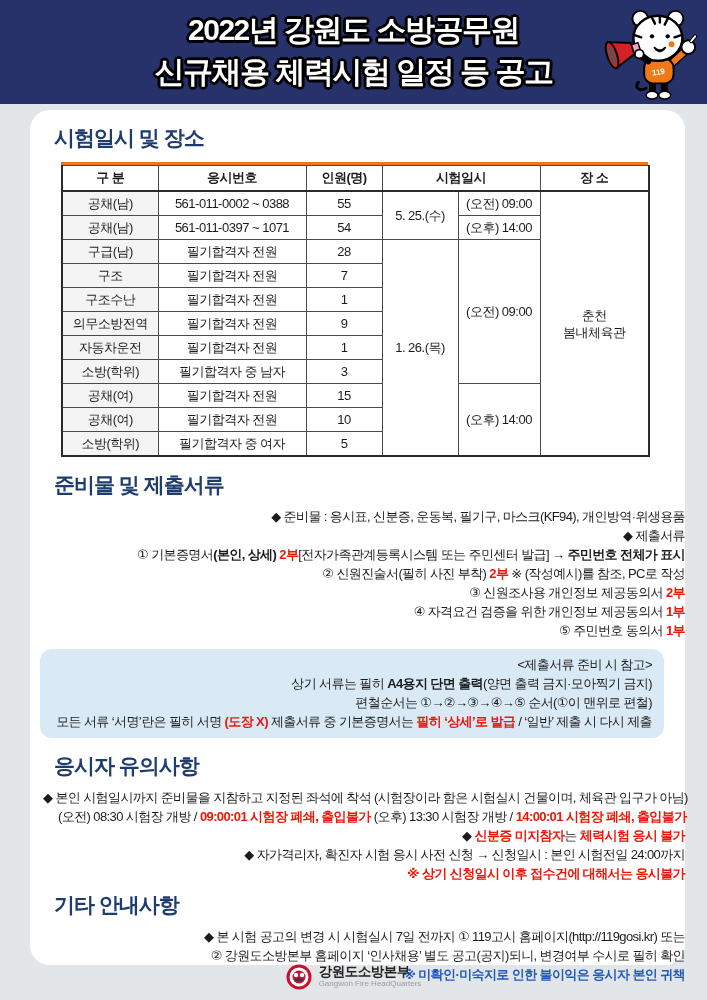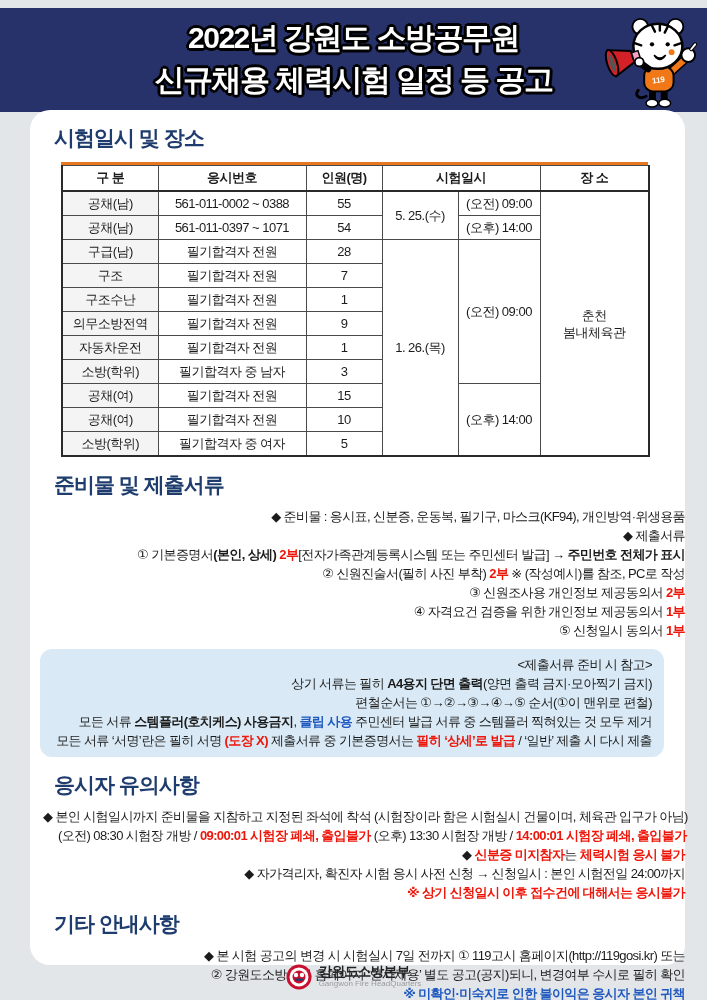--- a/index.html
+++ b/index.html
@@ -4,21 +4,21 @@
 <style>
   html,body{margin:0;padding:0;}
   body{
     width:707px;height:1000px;
     background:#e3e6e9;
     font-family:"Liberation Sans","DejaVu Sans",sans-serif;
     position:relative;overflow:hidden;
     color:#1b1b1b;
   }
   
-  .banner{position:relative;width:707px;height:104px;background:#27316a;margin-top:8px;}
+  .banner{position:relative;width:707px;height:104px;background:#27316a;}
   .banner-titles{
     position:absolute;left:0;right:0;top:9px;text-align:center;
     color:#ffffff;font-weight:800;letter-spacing:-1.5px;
   }
   .banner-titles .t{
     font-size:30px;line-height:42px;
     text-shadow:-3px 0 0 #000,3px 0 0 #000,0 -3px 0 #000,0 3px 0 #000,
                 -2px -2px 0 #000,2px 2px 0 #000,-2px 2px 0 #000,2px -2px 0 #000;
   }
   .mascot{position:absolute;right:6px;top:4px;width:98px;height:98px;}
@@ -218,28 +218,27 @@
   </div>
 
   <h2 class="sec-title" style="padding-top:14px">준비물 및 제출서류</h2>
   <div class="prep-lines">
     <div class="line"><span class="seg-n">◆ 준비물 : 응시표, 신분증, 운동복, 필기구, 마스크(KF94), 개인방역·위생용품</span></div>
     <div class="line"><span class="seg-n">◆ 제출서류</span></div>
     <div class="line"><span class="seg-n">① 기본증명서</span><span class="seg-b">(본인, 상세) </span><span class="seg-r">2부</span><span class="seg-n">[전자가족관계등록시스템 또는 주민센터 발급]  → </span><span class="seg-b">주민번호 전체가 표시</span></div>
     <div class="line"><span class="seg-n">② 신원진술서(필히 사진 부착) </span><span class="seg-r">2부</span><span class="seg-n">  ※ (작성예시)를 참조, PC로 작성</span></div>
     <div class="line"><span class="seg-n">③ 신원조사용 개인정보 제공동의서 </span><span class="seg-r">2부</span></div>
     <div class="line"><span class="seg-n">④ 자격요건 검증을 위한 개인정보 제공동의서 </span><span class="seg-r">1부</span></div>
-    <div class="line"><span class="seg-n">⑤ 신청일시 동의서 </span><span class="seg-r">1부</span></div>
+    <div class="line"><span class="seg-n">⑤ 주민번호 동의서 </span><span class="seg-r">1부</span></div>
   </div>
 
   <div class="bluebox">
     <div class="line"><span class="seg-n">&lt;제출서류 준비 시 참고&gt;</span></div>
     <div class="line"><span class="seg-n">상기 서류는 필히 </span><span class="seg-b">A4용지 단면 출력</span><span class="seg-n">(양면 출력 금지·모아찍기 금지)</span></div>
     <div class="line"><span class="seg-n">편철순서는 ①→②→③→④→⑤ 순서(①이 맨위로 편철)</span></div>
-    <div class="line"><span class="seg-n">모든 서류 </span><span class="seg-b">스템플러(호치케스) 사용금지</span><span class="seg-n">, </span><span class="seg-bl">클립 사용</span><span class="seg-n">  주민센터 발급 서류 중 스템플러 찍혀있는 것 모두 제거</span></div>
     <div class="line"><span class="seg-n">모든 서류 ‘서명’란은 필히 서명 </span><span class="seg-r">(도장 X)</span><span class="seg-n"> 제출서류 중 기본증명서는 </span><span class="seg-rb">필히 ‘상세’로 발급</span><span class="seg-n"> / ‘일반’ 제출 시 다시 제출</span></div>
   </div>
 
   <h2 class="sec-title">응시자 유의사항</h2>
   <div class="notice-lines">
     <div class="line"><span class="seg-n">◆ 본인 시험일시까지 준비물을 지참하고 지정된 좌석에 착석 (시험장이라 함은 시험실시 건물이며, 체육관 입구가 아님)</span></div>
     <div class="line indent-1"><span class="seg-n">(오전) 08:30 시험장 개방 / </span><span class="seg-rb">09:00:01 시험장 폐쇄, 출입불가</span><span class="seg-n"> (오후) 13:30 시험장 개방 / </span><span class="seg-rb">14:00:01 시험장 폐쇄, 출입불가</span></div>
     <div class="line"><span class="seg-n">◆ </span><span class="seg-rb">신분증 미지참자</span><span class="seg-n">는 </span><span class="seg-rb">체력시험 응시 불가</span></div>
     <div class="line"><span class="seg-n">◆ 자가격리자, 확진자 시험 응시 사전 신청 → 신청일시 : 본인 시험전일 24:00까지</span></div>
     <div class="line"><span class="seg-rb">※ 상기 신청일시 이후 접수건에 대해서는 응시불가</span></div>

